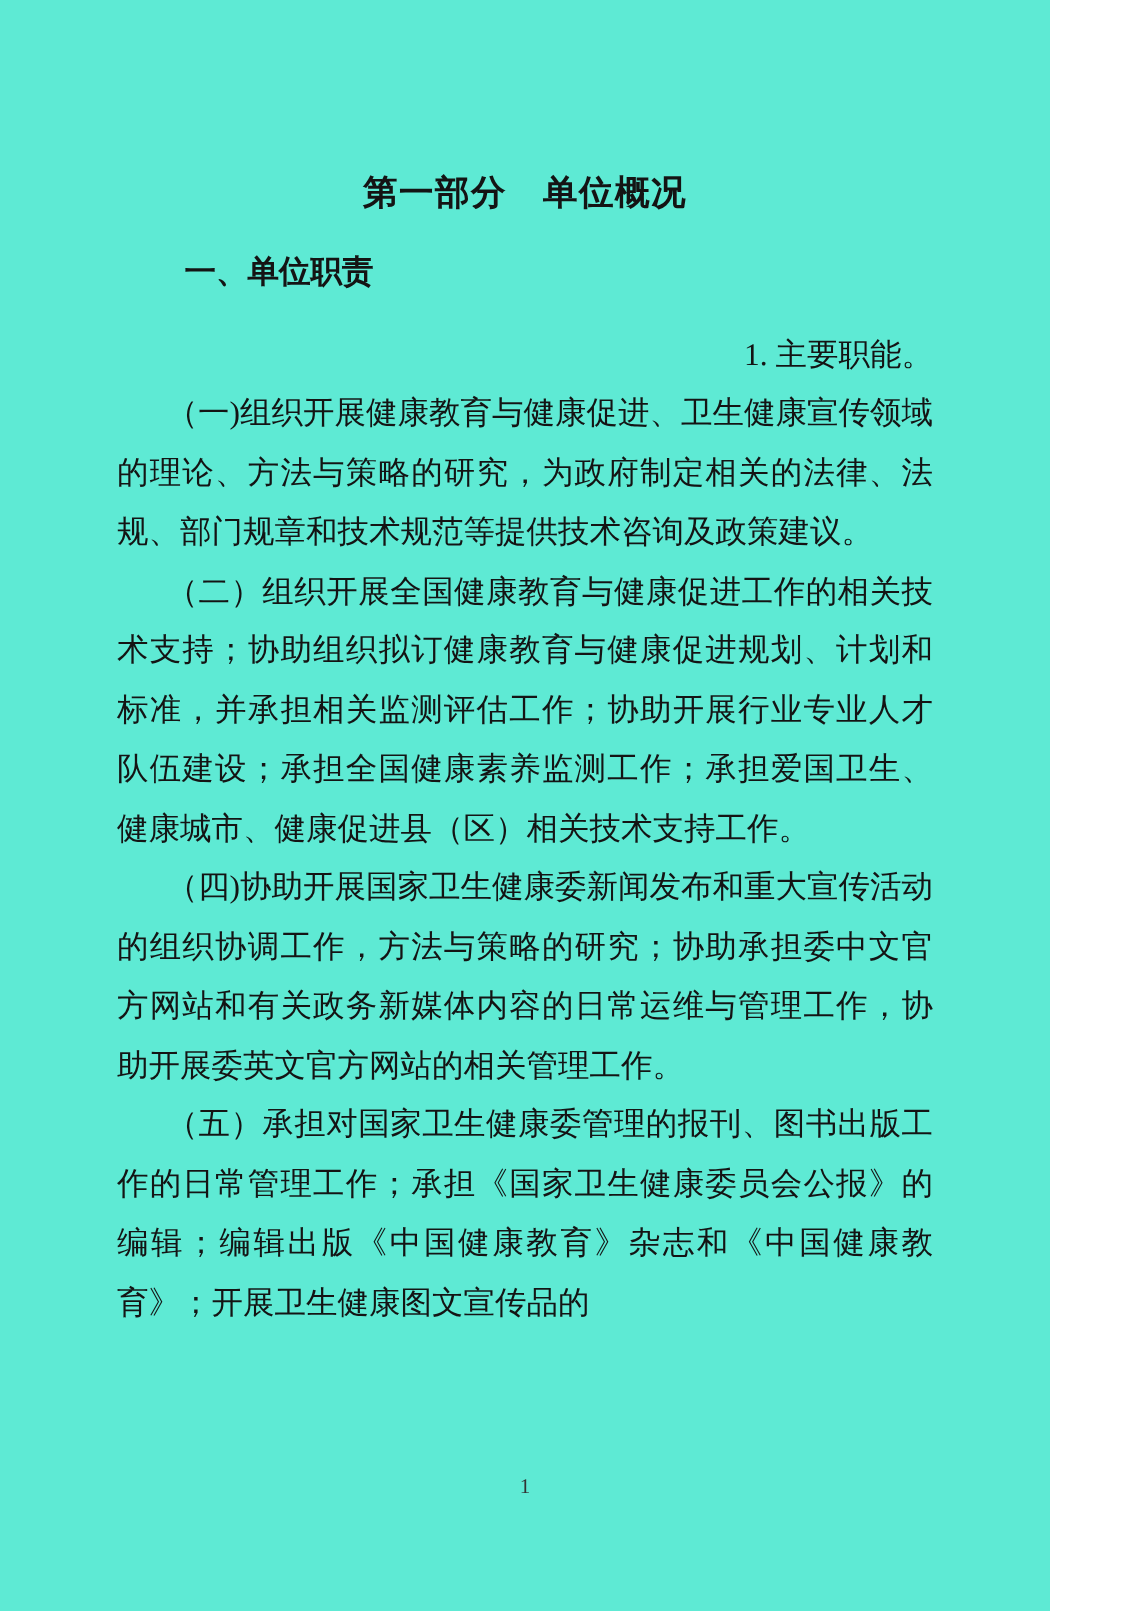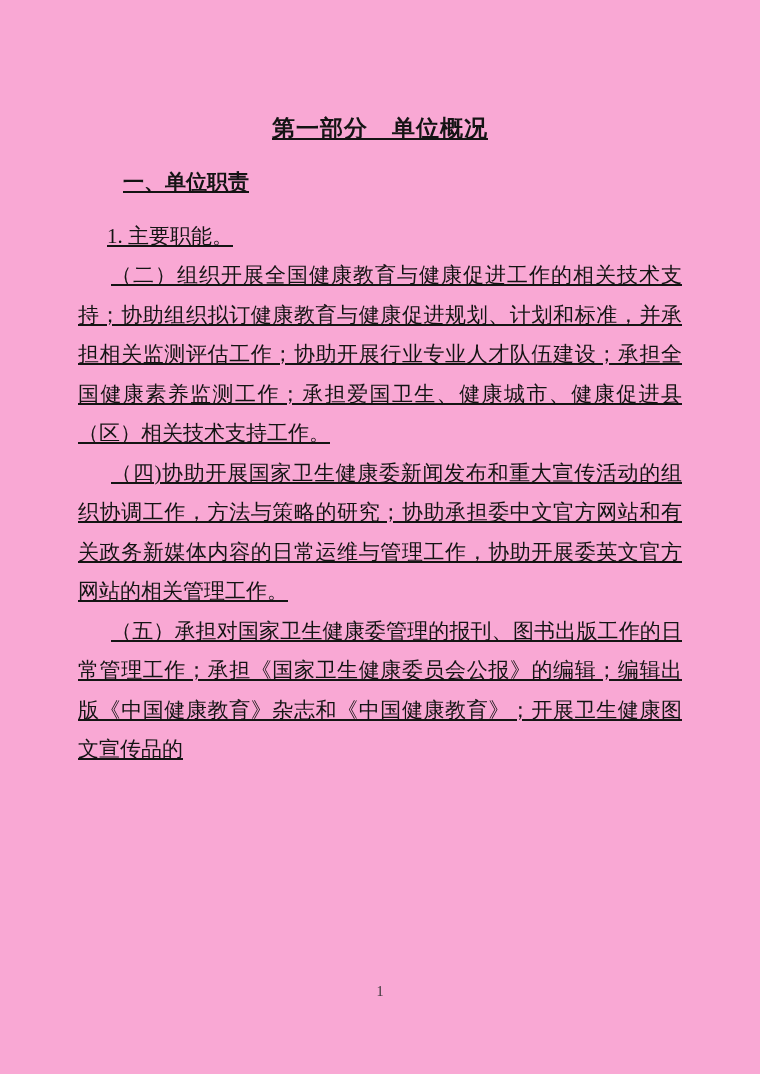--- a/index.html
+++ b/index.html
@@ -2,27 +2,26 @@
 <html><head>
 <meta charset="utf-8">
 <style>
   html, body {
     margin: 0;
     padding: 0;
     background: #ffffff;
   }
   .page {
     position: relative;
-    width: 760px;
+    width: 700px;
     height: 1074px;
-    background: #f9a8d4;
+    background: #5eead4;
     color: #141414;
     overflow: hidden;
     font-family: "Liberation Serif", "DejaVu Serif", serif;
-    text-decoration: underline;
   }
   .content {
     padding: 110px 78px 0 78px;
   }
   .doc-title {
     font-family: "Liberation Sans", "DejaVu Sans", sans-serif;
     font-weight: bold;
     font-size: 23px;
     line-height: 36px;
     text-align: center;
@@ -35,20 +34,21 @@
     font-size: 21px;
     line-height: 39px;
     text-indent: 29px;
     margin: 16px;
   }
   .item-heading {
     font-size: 21px;
     line-height: 39px;
     text-indent: 29px;
     margin: 0;
+    text-align: right;
   }
   .para {
     font-size: 21px;
     line-height: 39.5px;
     text-indent: 33px;
     text-align: justify;
     margin: 0;
   }
   .page-number {
     position: absolute;
@@ -61,18 +61,19 @@
   }
 </style>
 </head>
 <body>
 
 <div class="page">
   <div class="content">
     <h1 class="doc-title">第一部分　单位概况</h1>
     <h2 class="section-heading">一、单位职责</h2>
     <p class="item-heading">1. 主要职能。</p>
+    <p class="para">（一)组织开展健康教育与健康促进、卫生健康宣传领域的理论、方法与策略的研究，为政府制定相关的法律、法规、部门规章和技术规范等提供技术咨询及政策建议。</p>
     <p class="para">（二）组织开展全国健康教育与健康促进工作的相关技术支持；协助组织拟订健康教育与健康促进规划、计划和标准，并承担相关监测评估工作；协助开展行业专业人才队伍建设；承担全国健康素养监测工作；承担爱国卫生、健康城市、健康促进县（区）相关技术支持工作。</p>
     <p class="para">（四)协助开展国家卫生健康委新闻发布和重大宣传活动的组织协调工作，方法与策略的研究；协助承担委中文官方网站和有关政务新媒体内容的日常运维与管理工作，协助开展委英文官方网站的相关管理工作。</p>
     <p class="para">（五）承担对国家卫生健康委管理的报刊、图书出版工作的日常管理工作；承担《国家卫生健康委员会公报》的编辑；编辑出版《中国健康教育》杂志和《中国健康教育》；开展卫生健康图文宣传品的</p>
   </div>
   <div class="page-number">1</div>
 </div>
 
 </body></html>

